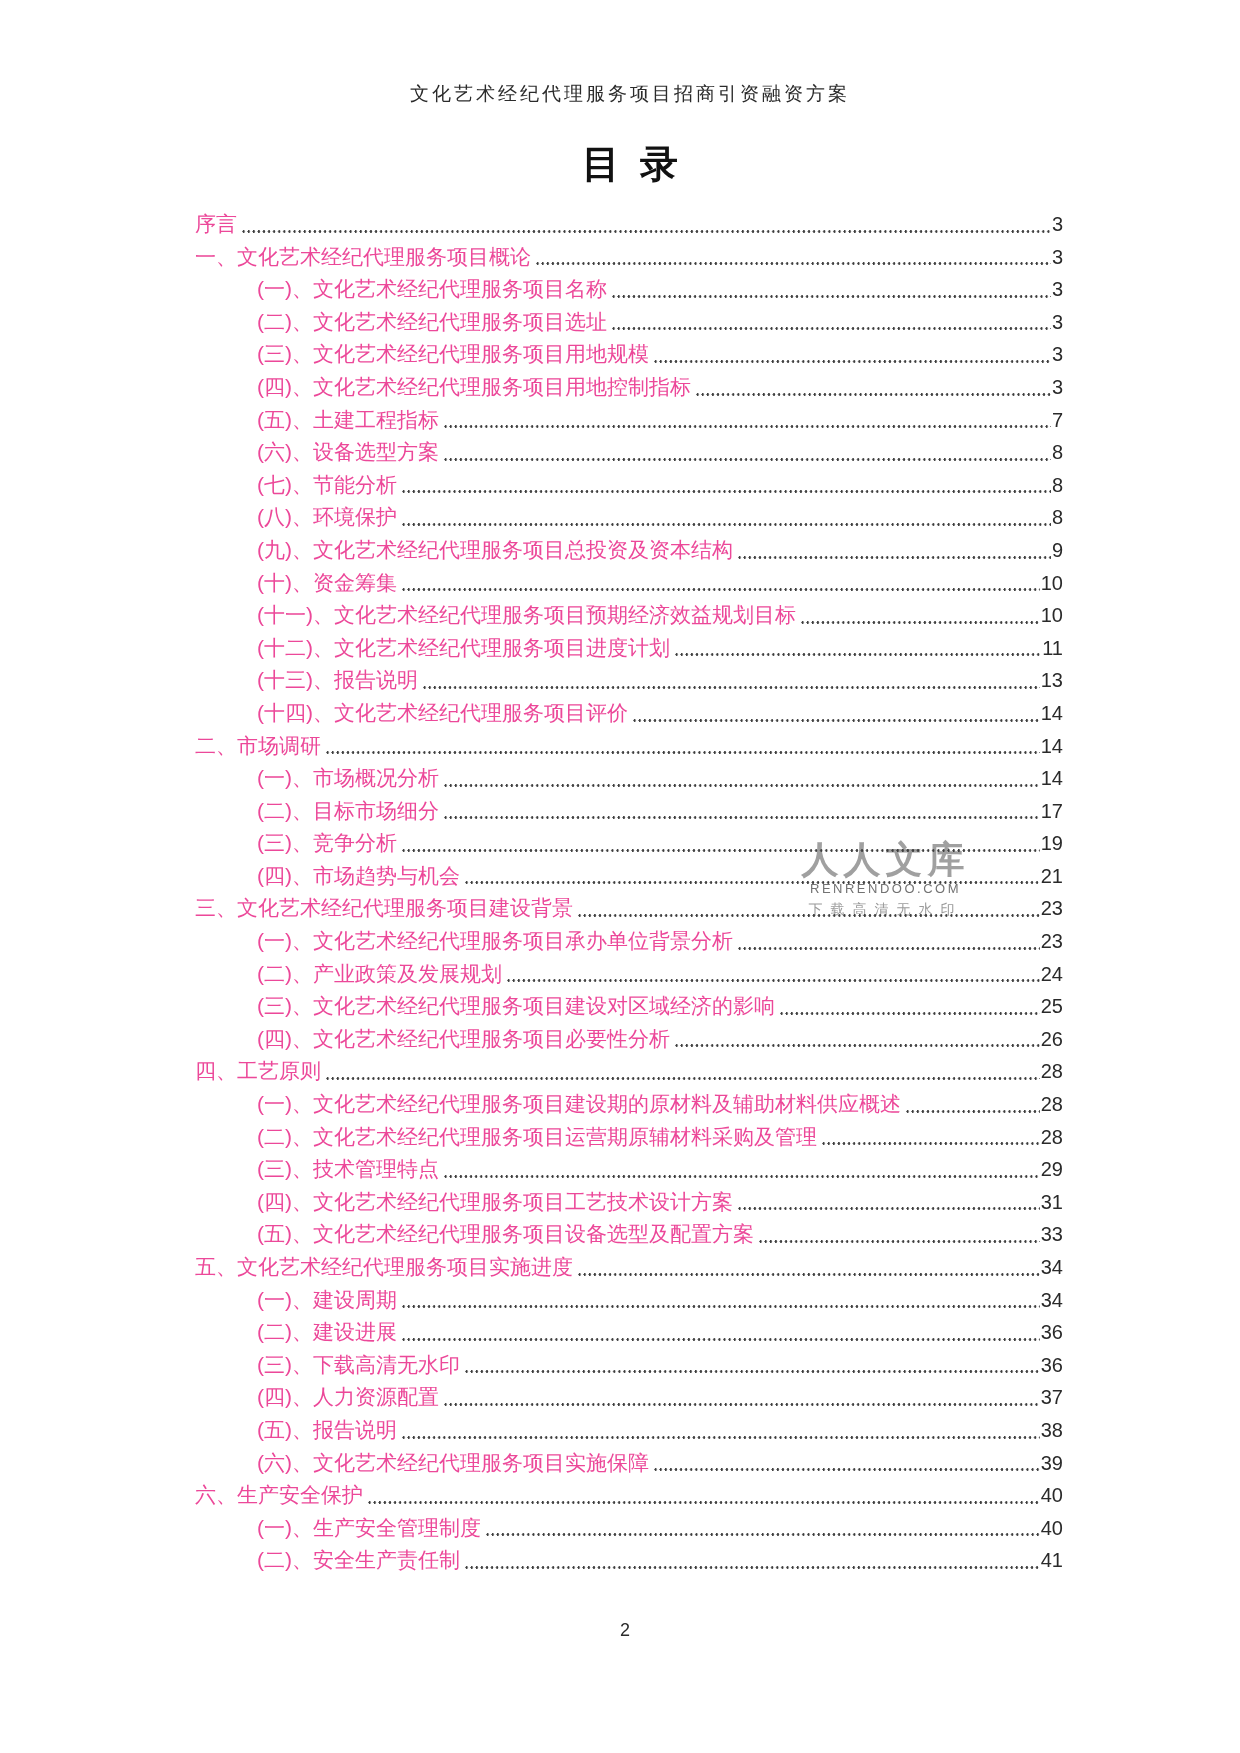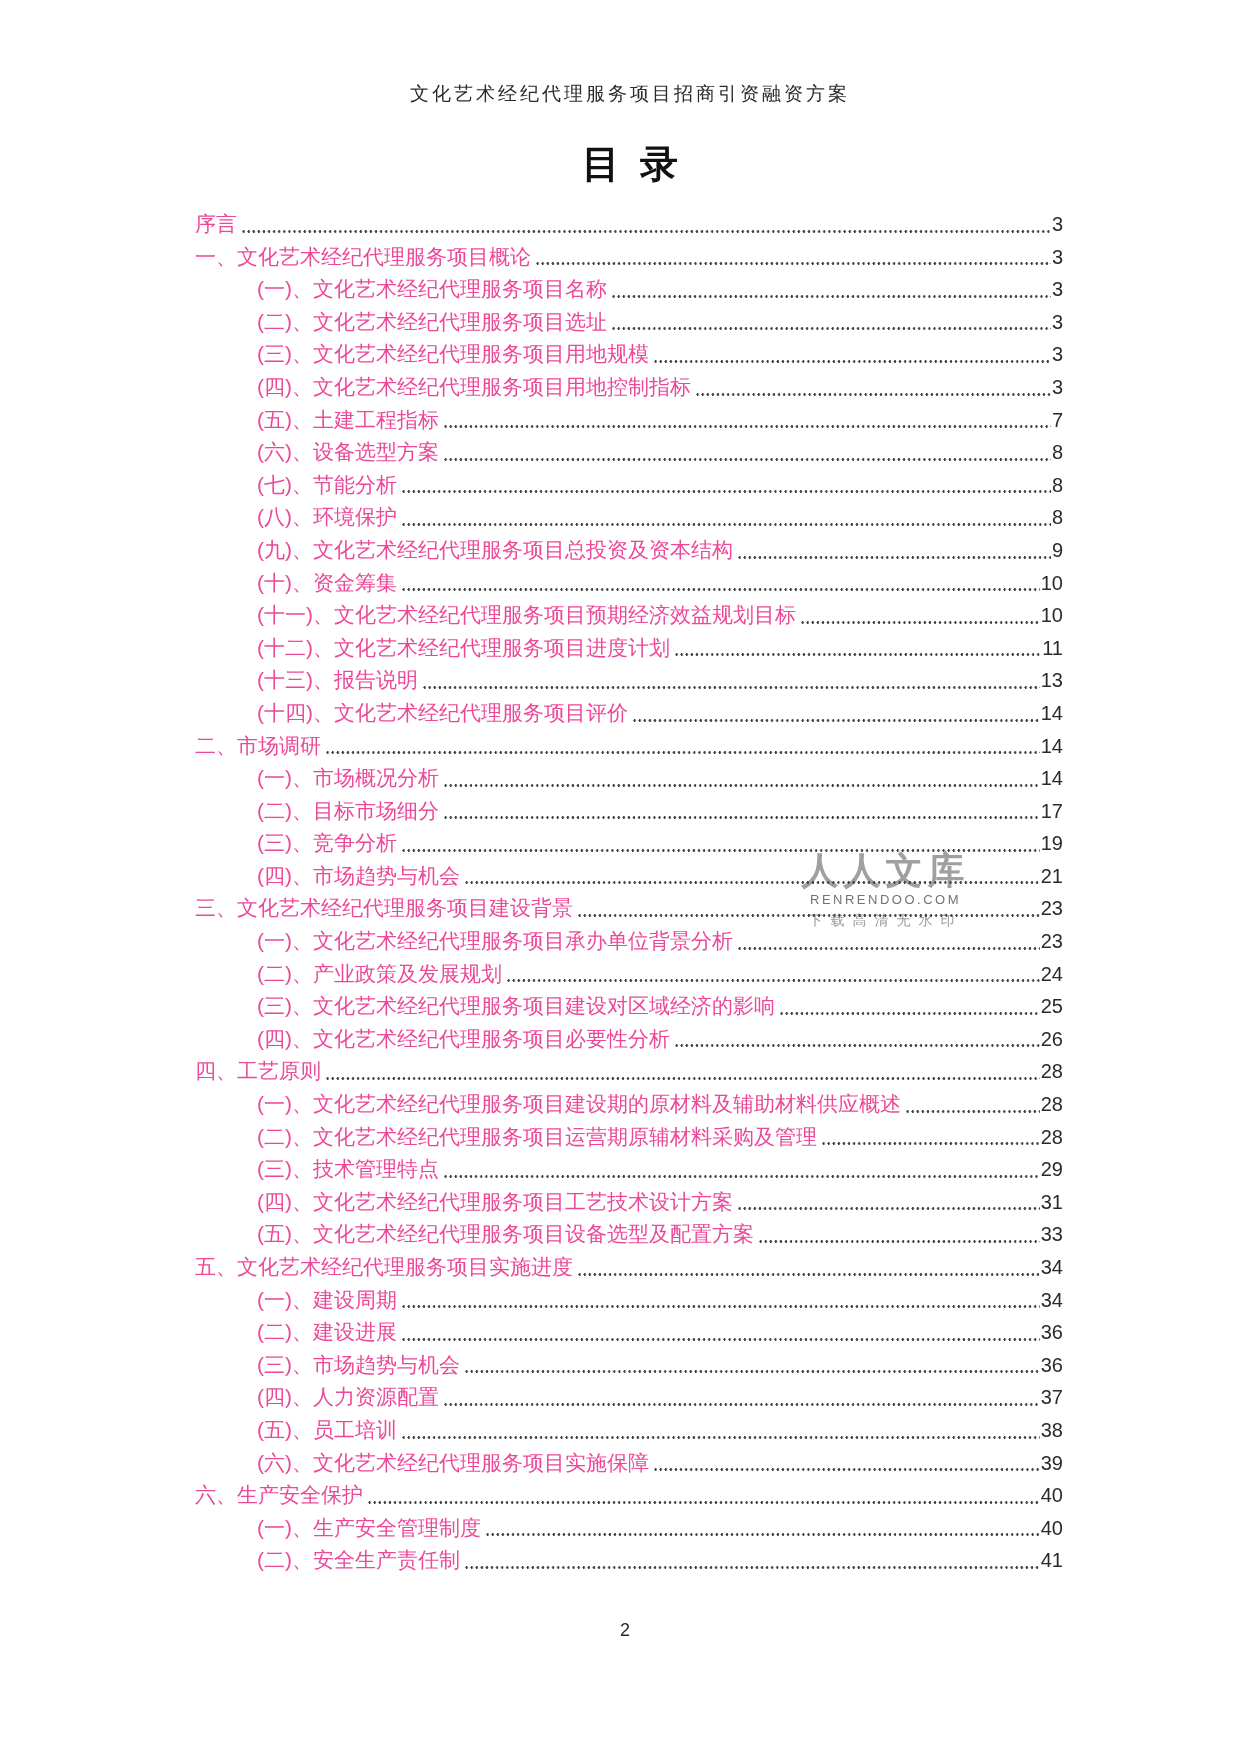--- a/index.html
+++ b/index.html
@@ -72,21 +72,20 @@
     color: #2a2a2a;
   }
   .watermark {
     position: absolute;
     left: 788px;
     top: 840px;
     width: 195px;
     z-index: 0;
     text-align: center;
     user-select: none;
-    margin-top: 11px;
   }
   .wm-name {
     font-size: 37px;
     font-weight: bold;
     letter-spacing: 5px;
     color: #a0a0a0;
     line-height: 40px;
   }
   .wm-domain {
     margin-top: 1px;
@@ -297,31 +296,31 @@
         <span class="toc-label">(一)、建设周期</span>
         <span class="toc-leader"></span>
         <span class="toc-page">34</span>
       </div>
       <div class="toc-row level1">
         <span class="toc-label">(二)、建设进展</span>
         <span class="toc-leader"></span>
         <span class="toc-page">36</span>
       </div>
       <div class="toc-row level1">
-        <span class="toc-label">(三)、市场趋势与机会</span>
+        <span class="toc-label">(三)、下载高清无水印</span>
         <span class="toc-leader"></span>
         <span class="toc-page">36</span>
       </div>
       <div class="toc-row level1">
         <span class="toc-label">(四)、人力资源配置</span>
         <span class="toc-leader"></span>
         <span class="toc-page">37</span>
       </div>
       <div class="toc-row level1">
-        <span class="toc-label">(五)、员工培训</span>
+        <span class="toc-label">(五)、报告说明</span>
         <span class="toc-leader"></span>
         <span class="toc-page">38</span>
       </div>
       <div class="toc-row level1">
         <span class="toc-label">(六)、文化艺术经纪代理服务项目实施保障</span>
         <span class="toc-leader"></span>
         <span class="toc-page">39</span>
       </div>
       <div class="toc-row level0">
         <span class="toc-label">六、生产安全保护</span>

